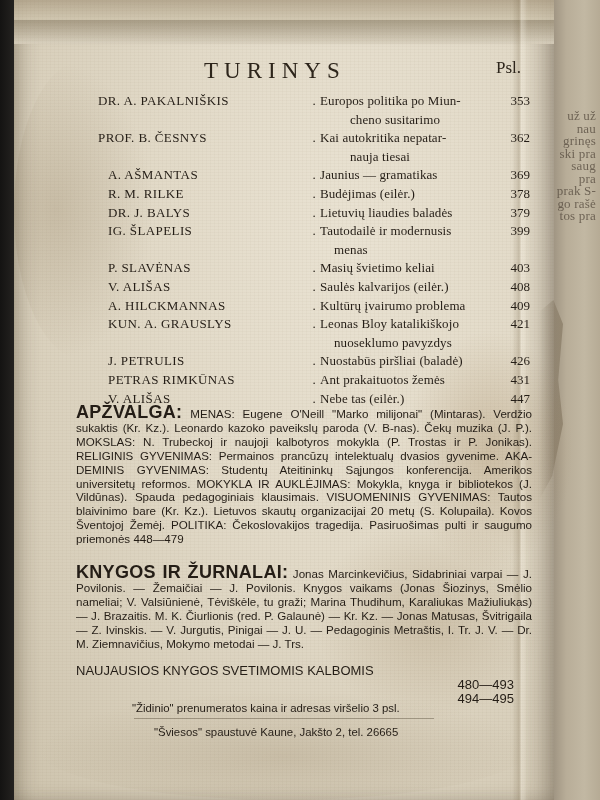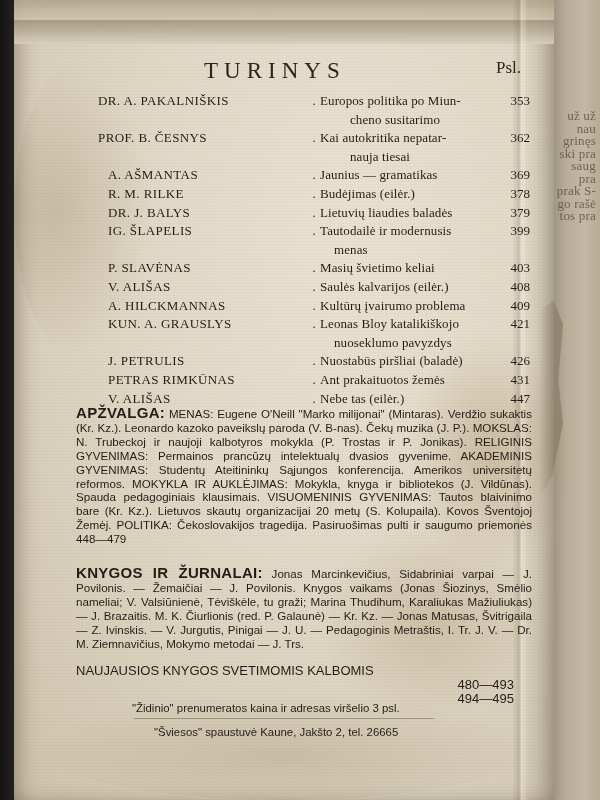--- a/index.html
+++ b/index.html
@@ -189,21 +189,21 @@
     color: #241d16;
     font-family: "Liberation Sans", sans-serif;
   }
   .section .head {
     font-family: "Liberation Sans", sans-serif;
     font-weight: bold;
     font-size: 13.5px;
     letter-spacing: .3px;
   }
   .section .head.big {
-    font-size: 15px;
+    font-size: 18px;
   }
   .apzvalga { top: 406px; }
   .knygos { top: 566px; }
   .naujausios {
     position: absolute;
     left: 62px;
     top: 664px;
     width: 456px;
     font-size: 13px;
     line-height: 14px;

